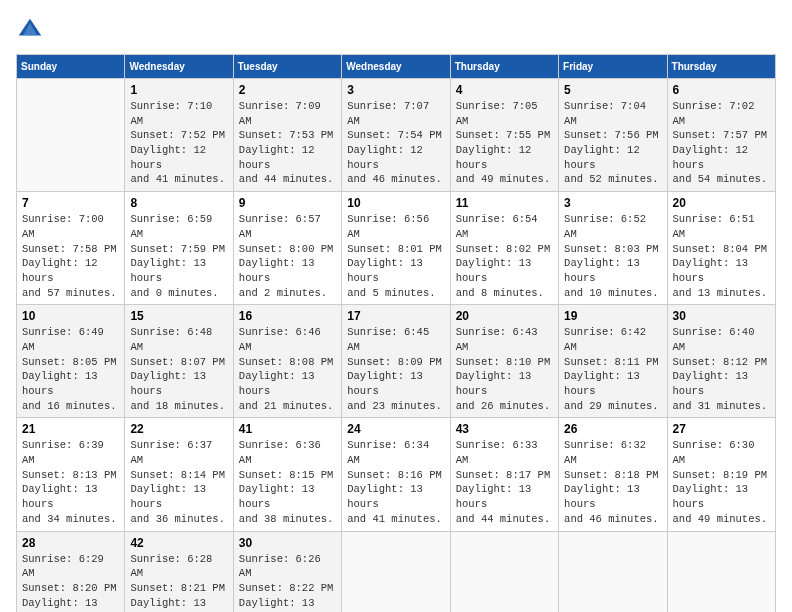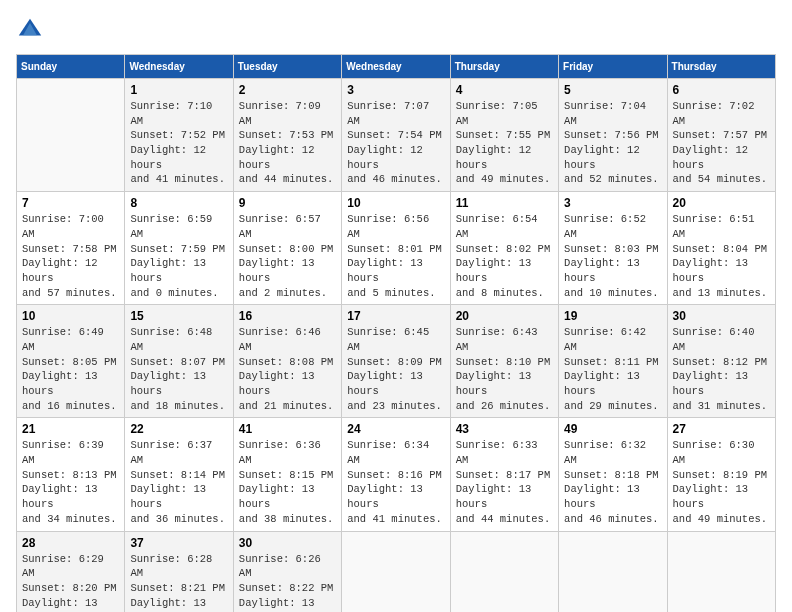--- a/index.html
+++ b/index.html
@@ -227,35 +227,35 @@
         </td>
         <td>
           <span class="day-number">24</span>
           <div class="day-info">Sunrise: 6:34 AM<br>Sunset: 8:16 PM<br>Daylight: 13 hours<br>and 41 minutes.</div>
         </td>
         <td>
           <span class="day-number">43</span>
           <div class="day-info">Sunrise: 6:33 AM<br>Sunset: 8:17 PM<br>Daylight: 13 hours<br>and 44 minutes.</div>
         </td>
         <td>
-          <span class="day-number">49</span>
+          <span class="day-number">26</span>
           <div class="day-info">Sunrise: 6:32 AM<br>Sunset: 8:18 PM<br>Daylight: 13 hours<br>and 46 minutes.</div>
         </td>
         <td>
           <span class="day-number">27</span>
           <div class="day-info">Sunrise: 6:30 AM<br>Sunset: 8:19 PM<br>Daylight: 13 hours<br>and 49 minutes.</div>
         </td>
       </tr>
       <tr class="row-shade">
         <td>
           <span class="day-number">28</span>
           <div class="day-info">Sunrise: 6:29 AM<br>Sunset: 8:20 PM<br>Daylight: 13 hours<br>and 51 minutes.</div>
         </td>
         <td>
-          <span class="day-number">37</span>
+          <span class="day-number">42</span>
           <div class="day-info">Sunrise: 6:28 AM<br>Sunset: 8:21 PM<br>Daylight: 13 hours<br>and 53 minutes.</div>
         </td>
         <td>
           <span class="day-number">30</span>
           <div class="day-info">Sunrise: 6:26 AM<br>Sunset: 8:22 PM<br>Daylight: 13 hours<br>and 56 minutes.</div>
         </td>
         <td class="empty-cell"></td>
         <td class="empty-cell"></td>
         <td class="empty-cell"></td>
         <td class="empty-cell"></td>

